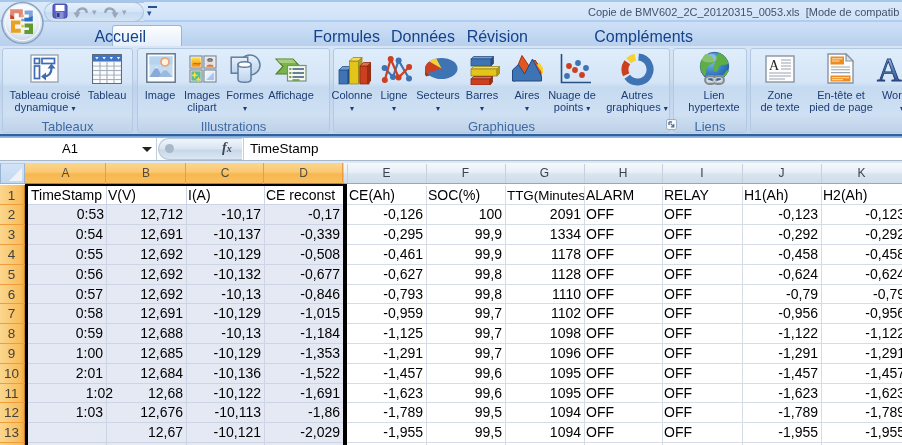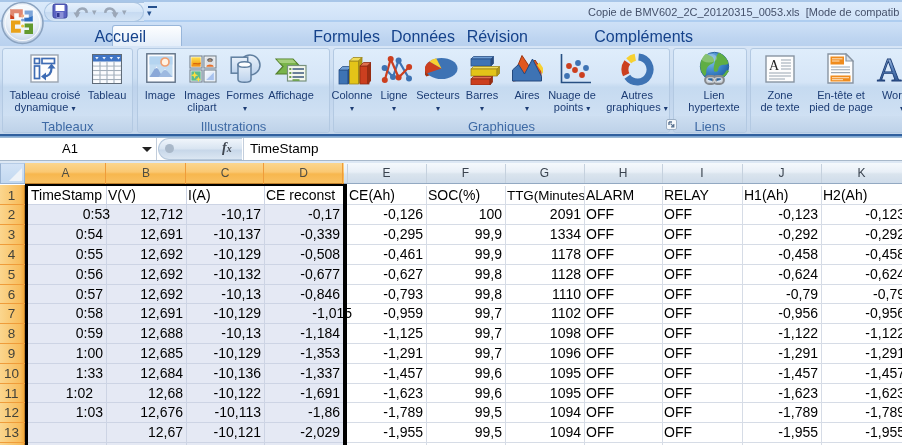--- a/index.html
+++ b/index.html
@@ -459,30 +459,30 @@
 <div class="abs" style="left:28px;top:402px;width:315px;height:1px;background:#cdd4e4"></div>
 <div class="abs" style="left:347px;top:402px;width:555px;height:1px;background:#d6dce6"></div>
 <div class="abs" style="left:28px;top:422px;width:315px;height:1px;background:#cdd4e4"></div>
 <div class="abs" style="left:347px;top:422px;width:555px;height:1px;background:#d6dce6"></div>
 <div class="abs" style="left:28px;top:442px;width:315px;height:1px;background:#cdd4e4"></div>
 <div class="abs" style="left:347px;top:442px;width:555px;height:1px;background:#d6dce6"></div>
 <div class="abs" style="left:25px;top:184px;width:322px;height:2px;background:#000"></div>
 <div class="abs" style="left:25px;top:184px;width:3px;height:261px;background:#000"></div>
 <div class="abs" style="left:343px;top:184px;width:4px;height:261px;background:#000"></div>
 <div class="cell" style="left:31px;top:186px;width:75px">TimeStamp</div>
-<div class="cell num" style="left:36px;top:205px;width:74px">0:53</div>
+<div class="cell num" style="left:30px;top:205px;width:74px">0:53</div>
 <div class="cell num" style="left:29px;top:225px;width:74px">0:54</div>
 <div class="cell num" style="left:29px;top:245px;width:74px">0:55</div>
 <div class="cell num" style="left:29px;top:265px;width:74px">0:56</div>
 <div class="cell num" style="left:29px;top:285px;width:74px">0:57</div>
 <div class="cell num" style="left:29px;top:304px;width:74px">0:58</div>
 <div class="cell num" style="left:29px;top:324px;width:74px">0:59</div>
 <div class="cell num" style="left:29px;top:344px;width:74px">1:00</div>
-<div class="cell num" style="left:29px;top:364px;width:74px">1:33</div>
-<div class="cell num" style="left:19px;top:384px;width:74px">1:02</div>
+<div class="cell num" style="left:29px;top:364px;width:74px">2:01</div>
+<div class="cell num" style="left:39px;top:384px;width:74px">1:02</div>
 <div class="cell num" style="left:29px;top:403px;width:74px">1:03</div>
 <div class="cell num" style="left:29px;top:446px;width:74px">1:04</div>
 <div class="cell" style="left:108px;top:186px;width:78px">V(V)</div>
 <div class="cell num" style="left:106px;top:205px;width:77px">12,712</div>
 <div class="cell num" style="left:106px;top:225px;width:77px">12,691</div>
 <div class="cell num" style="left:106px;top:245px;width:77px">12,692</div>
 <div class="cell num" style="left:106px;top:265px;width:77px">12,692</div>
 <div class="cell num" style="left:106px;top:285px;width:77px">12,692</div>
 <div class="cell num" style="left:106px;top:304px;width:77px">12,691</div>
 <div class="cell num" style="left:106px;top:324px;width:77px">12,688</div>
@@ -503,24 +503,24 @@
 <div class="cell num" style="left:186px;top:364px;width:75px">-10,136</div>
 <div class="cell num" style="left:186px;top:384px;width:75px">-10,122</div>
 <div class="cell num" style="left:186px;top:403px;width:75px">-10,113</div>
 <div class="cell num" style="left:186px;top:423px;width:75px">-10,121</div>
 <div class="cell" style="left:266px;top:186px;width:77px">CE reconst</div>
 <div class="cell num" style="left:264px;top:205px;width:76px">-0,17</div>
 <div class="cell num" style="left:264px;top:225px;width:76px">-0,339</div>
 <div class="cell num" style="left:264px;top:245px;width:76px">-0,508</div>
 <div class="cell num" style="left:264px;top:265px;width:76px">-0,677</div>
 <div class="cell num" style="left:264px;top:285px;width:76px">-0,846</div>
-<div class="cell num" style="left:276px;top:304px;width:76px">-1,015</div>
+<div class="cell num" style="left:264px;top:304px;width:76px">-1,015</div>
 <div class="cell num" style="left:264px;top:324px;width:76px">-1,184</div>
 <div class="cell num" style="left:264px;top:344px;width:76px">-1,353</div>
-<div class="cell num" style="left:264px;top:364px;width:76px">-1,337</div>
+<div class="cell num" style="left:264px;top:364px;width:76px">-1,522</div>
 <div class="cell num" style="left:264px;top:384px;width:76px">-1,691</div>
 <div class="cell num" style="left:264px;top:403px;width:76px">-1,86</div>
 <div class="cell num" style="left:264px;top:423px;width:76px">-2,029</div>
 <div class="cell" style="left:349px;top:186px;width:77px">CE(Ah)</div>
 <div class="cell num" style="left:347px;top:205px;width:76px">-0,126</div>
 <div class="cell num" style="left:347px;top:225px;width:76px">-0,295</div>
 <div class="cell num" style="left:347px;top:245px;width:76px">-0,461</div>
 <div class="cell num" style="left:347px;top:265px;width:76px">-0,627</div>
 <div class="cell num" style="left:347px;top:285px;width:76px">-0,793</div>
 <div class="cell num" style="left:347px;top:304px;width:76px">-0,959</div>

